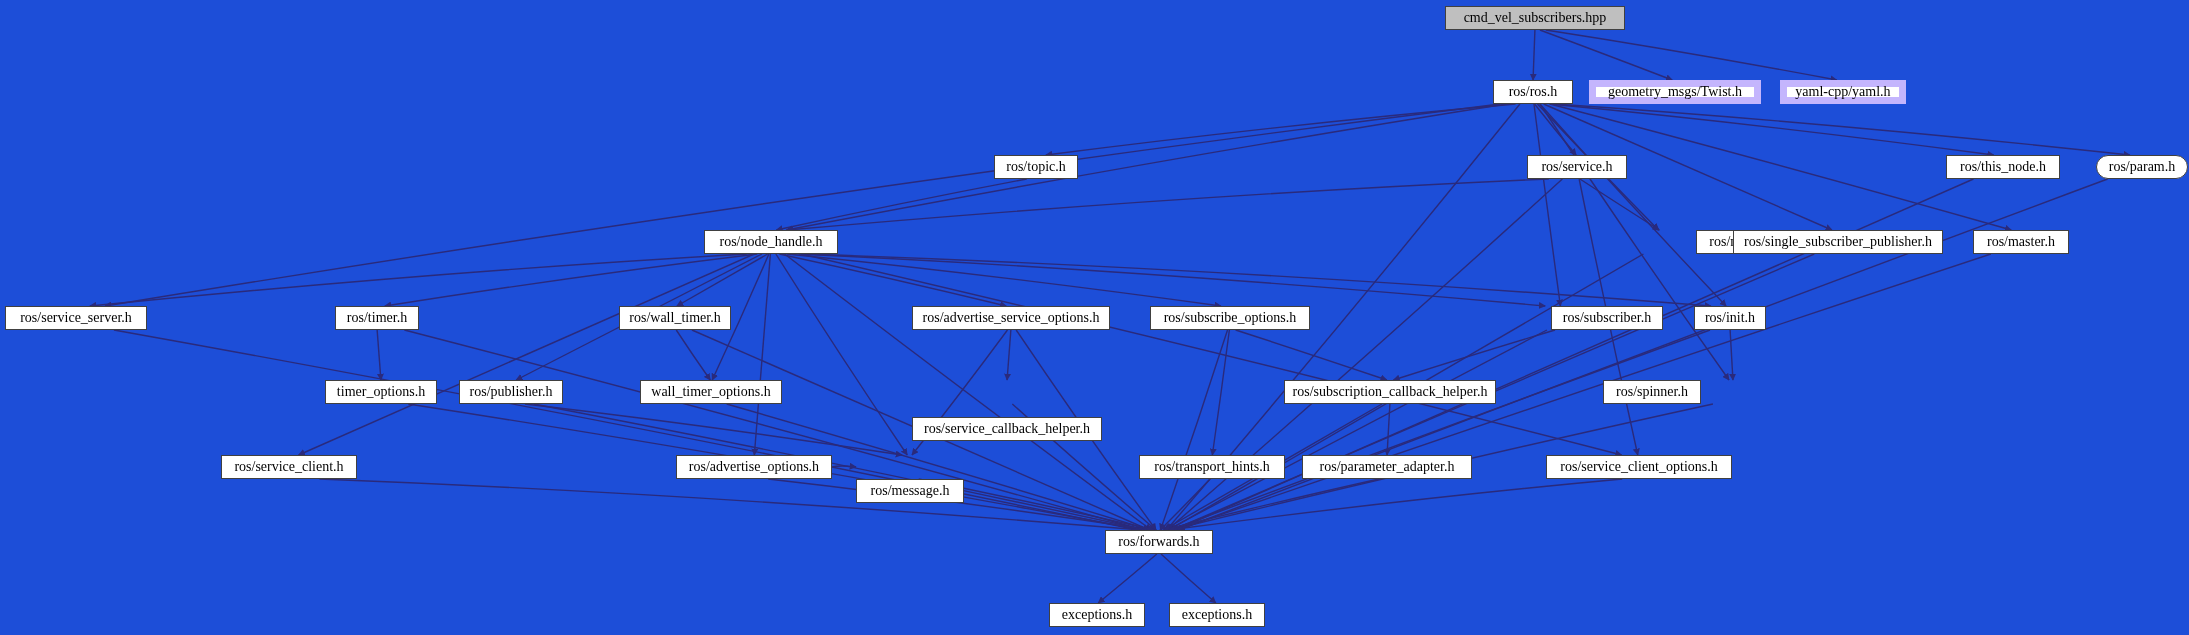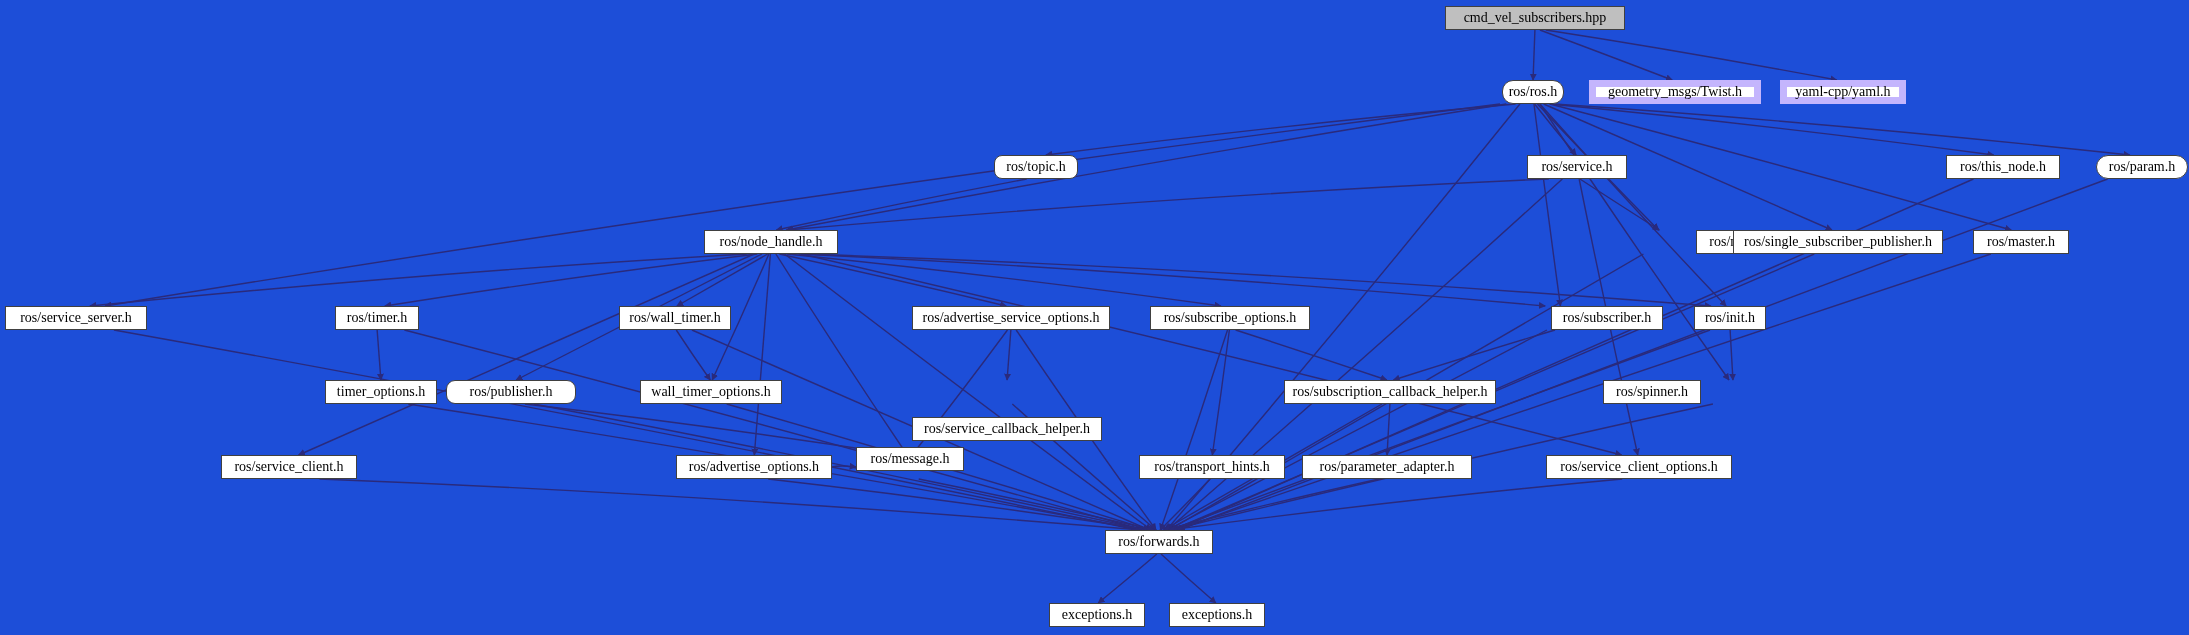--- a/index.html
+++ b/index.html
@@ -133,30 +133,30 @@
         <path d="M 1379.02 479 Q 1276.933 501.764 1163.56 530" fill="none" stroke="#2a2a7c" stroke-width="1.4" marker-end="url(#arrow)"></path>
         <path d="M 1622.2 479 Q 1407.2800000000002 498.74 1168.6 530" fill="none" stroke="#2a2a7c" stroke-width="1.4" marker-end="url(#arrow)"></path>
         <path d="M 1156.83 554 Q 1129.0694999999998 577.756 1098.24 603" fill="none" stroke="#2a2a7c" stroke-width="1.4" marker-end="url(#arrow)"></path>
         <path d="M 1161.03 554 Q 1186.9995 577.804 1215.84 603" fill="none" stroke="#2a2a7c" stroke-width="1.4" marker-end="url(#arrow)"></path>
       </g>
   </svg>
   <div id="nodes">
       <div class="node root" style="left: 1535px; top: 18px; width: 180px;">
         <span>cmd_vel_subscribers.hpp</span>
       </div>
-      <div class="node dark" style="left: 1533px; top: 92px; width: 62px; border-radius: 11px;">
+      <div class="node dark" style="left: 1533px; top: 92px; width: 80px;">
         <span>ros/ros.h</span>
       </div>
       <div class="node leaf" style="left: 1675px; top: 92px; width: 172px;">
         <span>geometry_msgs/Twist.h</span>
       </div>
       <div class="node leaf" style="left: 1843px; top: 92px; width: 126px;">
         <span>yaml-cpp/yaml.h</span>
       </div>
-      <div class="node dark" style="left: 1036px; top: 167px; width: 84px; border-radius: 8px;">
+      <div class="node dark" style="left: 1036px; top: 167px; width: 84px;">
         <span>ros/topic.h</span>
       </div>
       <div class="node dark" style="left: 1577px; top: 167px; width: 100px;">
         <span>ros/service.h</span>
       </div>
       <div class="node dark" style="left: 2003px; top: 167px; width: 114px;">
         <span>ros/this_node.h</span>
       </div>
       <div class="node dark" style="left: 2142px; top: 167px; width: 92px; border-radius: 12px;">
         <span>ros/param.h</span>
@@ -190,42 +190,42 @@
       </div>
       <div class="node dark" style="left: 1561px; top: 318px; width: 112px; margin-left: 46px;">
         <span>ros/subscriber.h</span>
       </div>
       <div class="node dark" style="left: 1730px; top: 318px; width: 72px;">
         <span>ros/init.h</span>
       </div>
       <div class="node dark" style="left: 381px; top: 392px; width: 112px;">
         <span>timer_options.h</span>
       </div>
-      <div class="node dark" style="left: 511px; top: 392px; width: 130px; border-radius: 9px;">
+      <div class="node dark" style="left: 511px; top: 392px; width: 104px;">
         <span>ros/publisher.h</span>
       </div>
       <div class="node dark" style="left: 711px; top: 392px; width: 142px;">
         <span>wall_timer_options.h</span>
       </div>
       <div class="node dark" style="left: 1007px; top: 392px; width: 190px; margin-top: 37px;">
         <span>ros/service_callback_helper.h</span>
       </div>
       <div class="node dark" style="left: 1390px; top: 392px; width: 212px;">
         <span>ros/subscription_callback_helper.h</span>
       </div>
       <div class="node dark" style="left: 1652px; top: 392px; width: 98px;">
         <span>ros/spinner.h</span>
       </div>
       <div class="node dark" style="left: 289px; top: 467px; width: 136px;">
         <span>ros/service_client.h</span>
       </div>
       <div class="node dark" style="left: 754px; top: 467px; width: 156px;">
         <span>ros/advertise_options.h</span>
       </div>
-      <div class="node dark" style="left: 910px; top: 459px; width: 108px; justify-content: center;">
+      <div class="node dark" style="left: 910px; top: 491px; width: 108px; justify-content: center;">
         <span>ros/message.h</span>
       </div>
       <div class="node dark" style="left: 1212px; top: 467px; width: 146px;">
         <span>ros/transport_hints.h</span>
       </div>
       <div class="node dark" style="left: 1387px; top: 467px; width: 170px;">
         <span>ros/parameter_adapter.h</span>
       </div>
       <div class="node dark" style="left: 1639px; top: 467px; width: 186px;">
         <span>ros/service_client_options.h</span>

